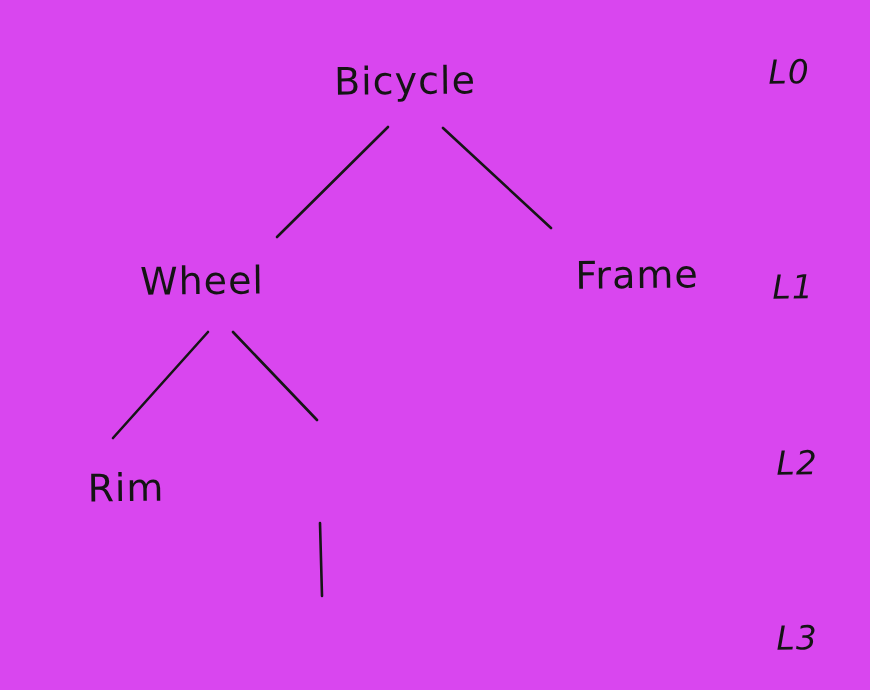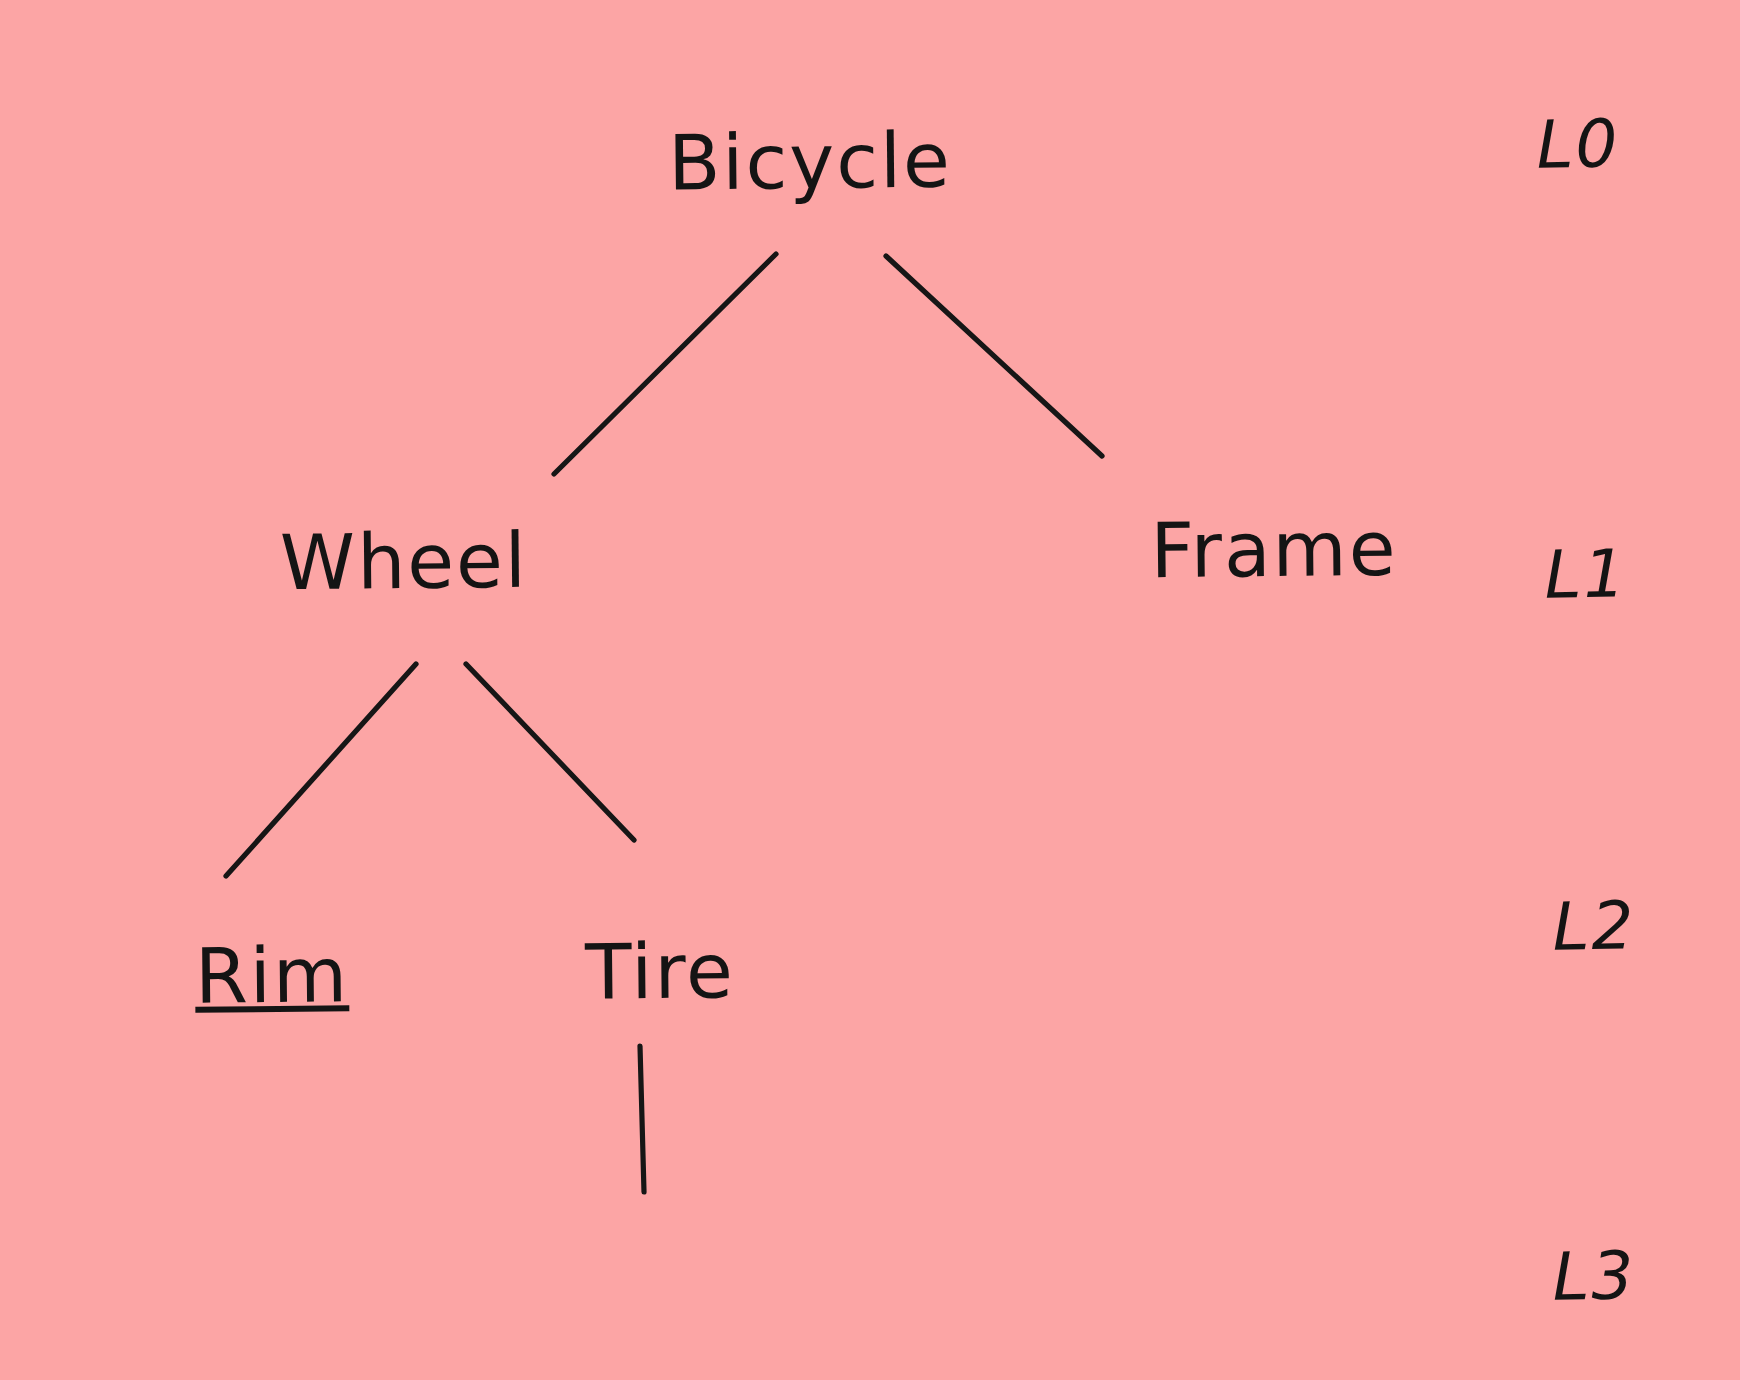--- a/index.html
+++ b/index.html
@@ -4,21 +4,21 @@
 <style>
   html, body {
     margin: 0;
     padding: 0;
     background: #ffffff;
   }
   .canvas {
     position: relative;
     width: 870px;
     height: 690px;
-    background: #fca5a5;
+    background: #d946ef;
     overflow: hidden;
     font-family: "DejaVu Sans", sans-serif;
   }
   .edges-layer {
     position: absolute;
     left: 0;
     top: 0;
     width: 870px;
     height: 690px;
     pointer-events: none;
@@ -52,21 +52,20 @@
       <line x1="388" y1="127" x2="277" y2="237" stroke="#161616" stroke-width="2.6" stroke-linecap="round"></line>
       <line x1="443" y1="128" x2="551" y2="228" stroke="#161616" stroke-width="2.6" stroke-linecap="round"></line>
       <line x1="208" y1="332" x2="113" y2="438" stroke="#161616" stroke-width="2.6" stroke-linecap="round"></line>
       <line x1="233" y1="332" x2="317" y2="420" stroke="#161616" stroke-width="2.6" stroke-linecap="round"></line>
       <line x1="320" y1="523" x2="322" y2="596" stroke="#161616" stroke-width="2.6" stroke-linecap="round"></line>
     </svg>
 
   <div class="node-label" style="left: 405px; top: 81px;">Bicycle</div>
   <div class="node-label" style="left: 202px; top: 281px;">Wheel</div>
   <div class="node-label" style="left: 637px; top: 275px;">Frame</div>
-  <div class="node-label" style="left: 136px; top: 488px; text-decoration: underline;">Rim</div>
-  <div class="node-label" style="left: 330px; top: 486px;">Tire</div>
+  <div class="node-label" style="left: 126px; top: 488px;">Rim</div>
 
   <div class="level-label" style="left: 789px; top: 72px;">L0</div>
   <div class="level-label" style="left: 793px; top: 287px;">L1</div>
   <div class="level-label" style="left: 797px; top: 463px;">L2</div>
   <div class="level-label" style="left: 797px; top: 638px;">L3</div>
 
 </div>
 
 </body></html>

